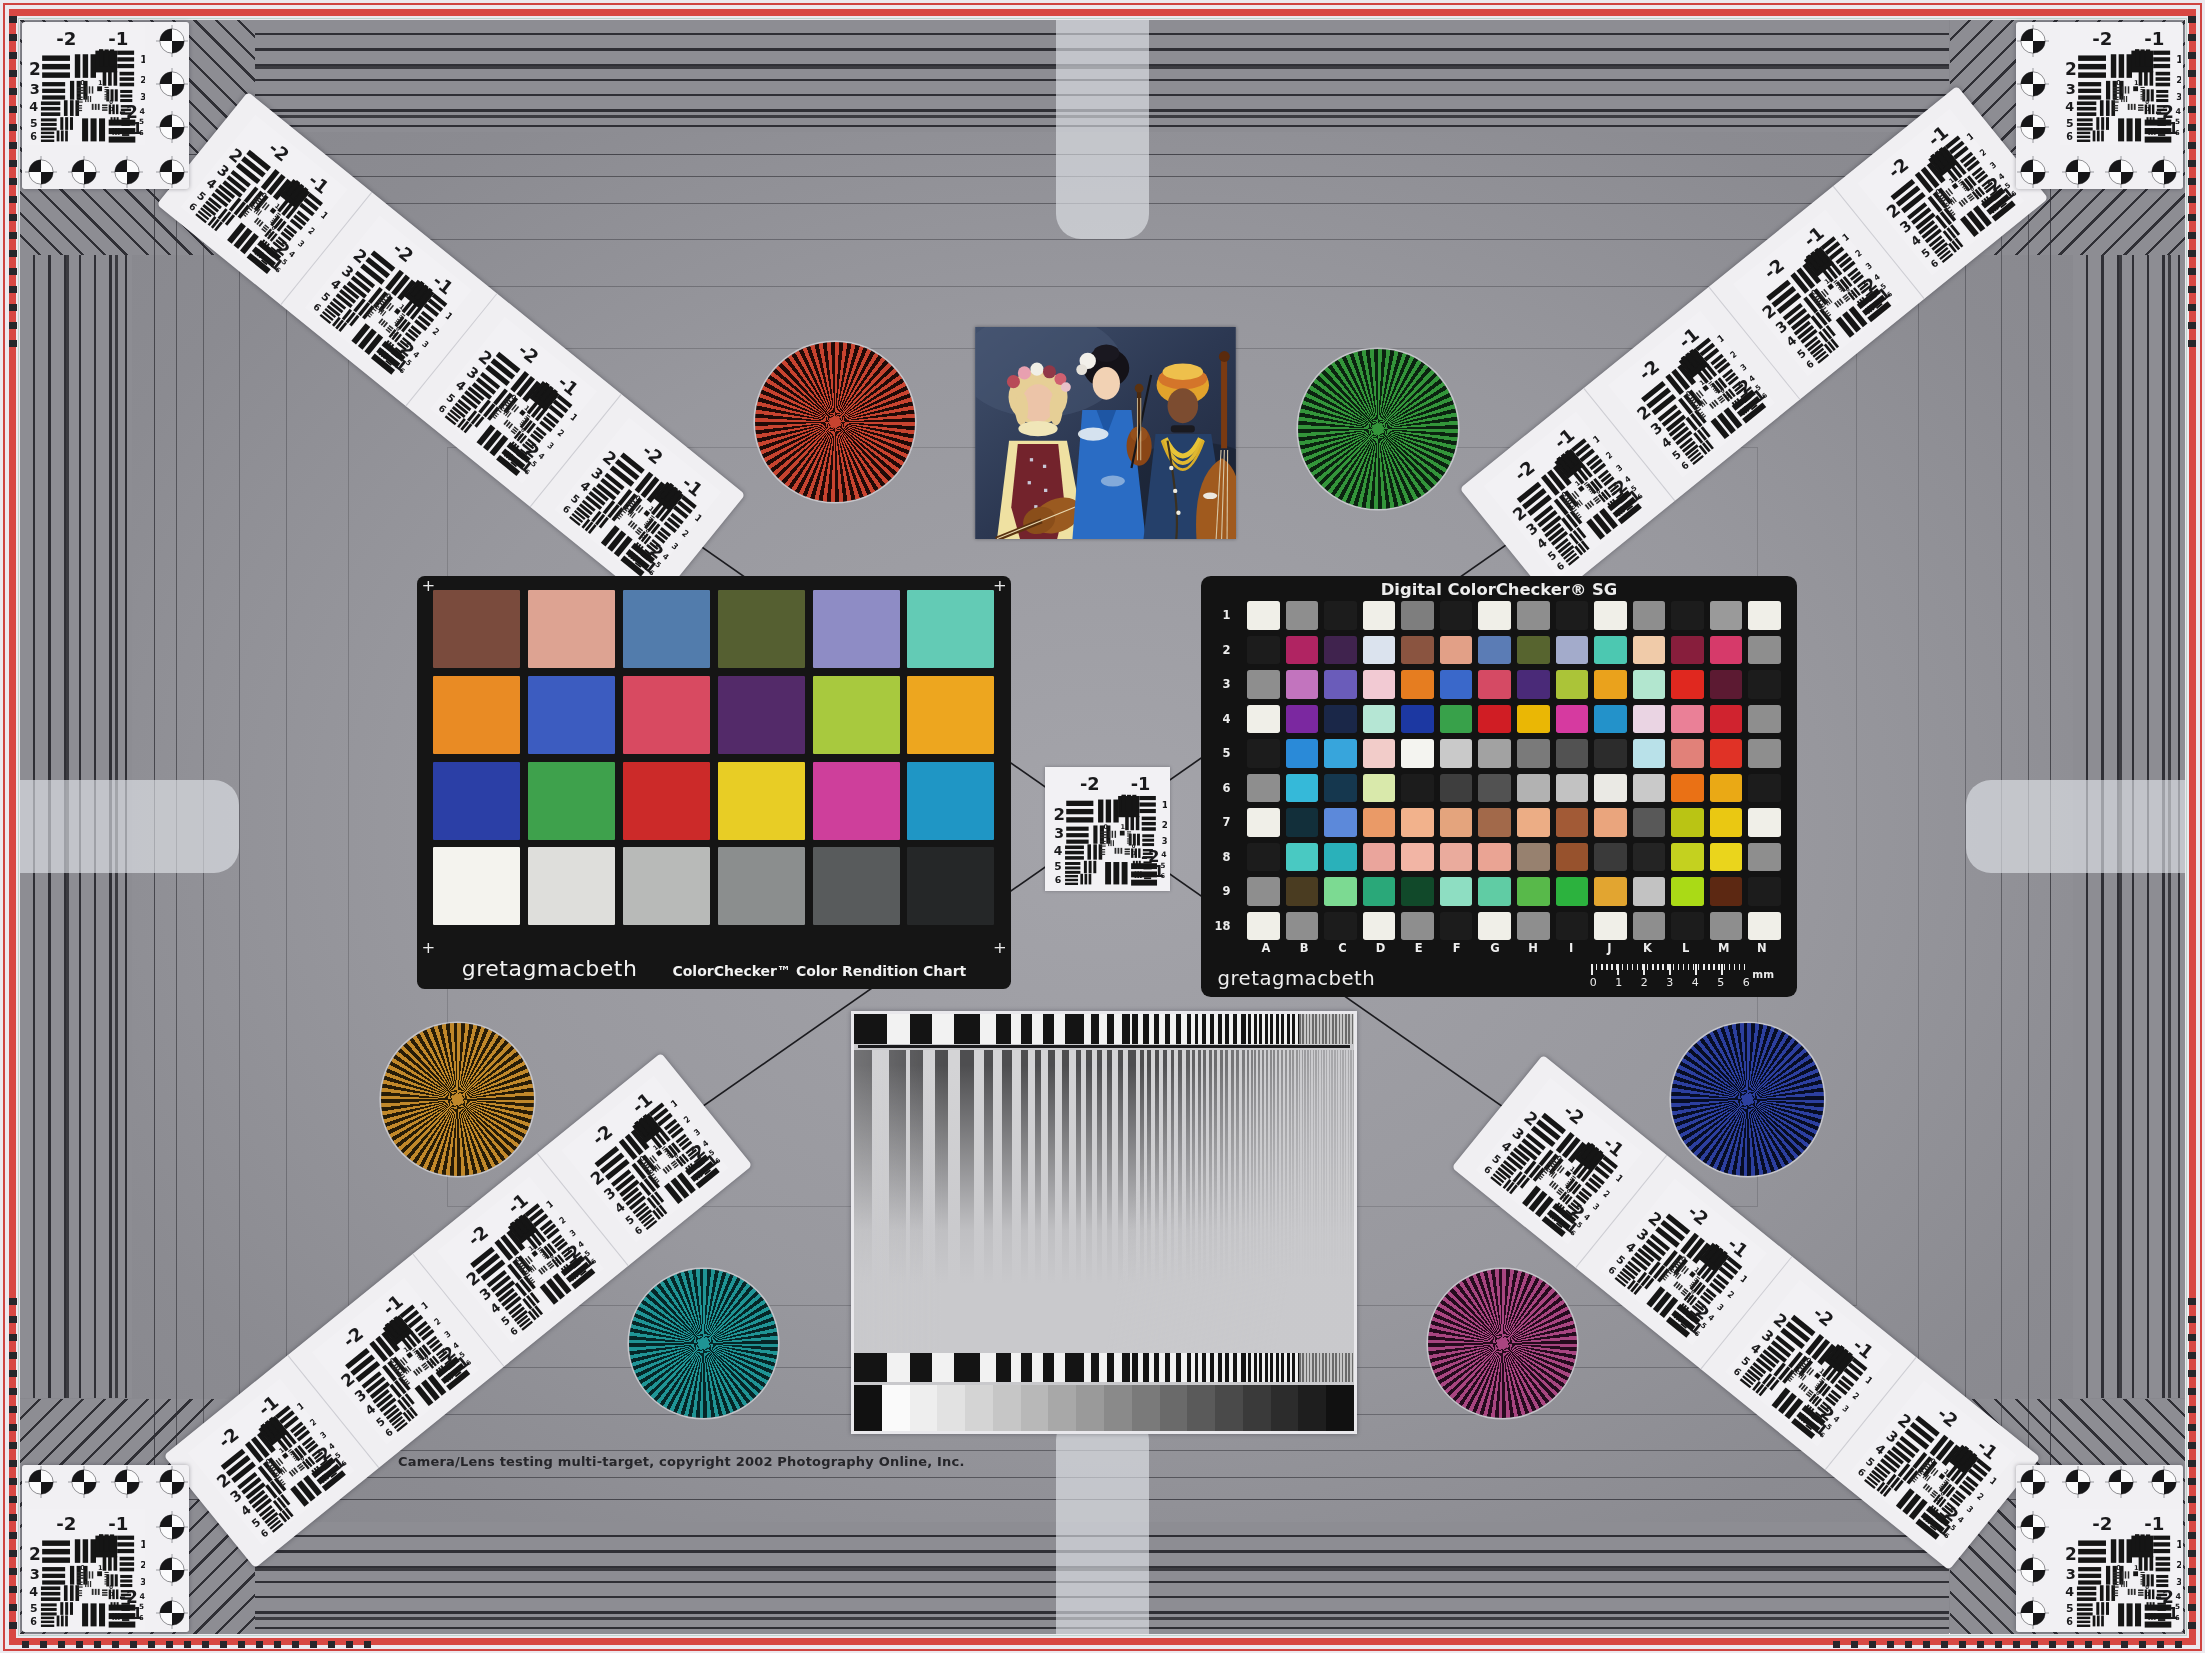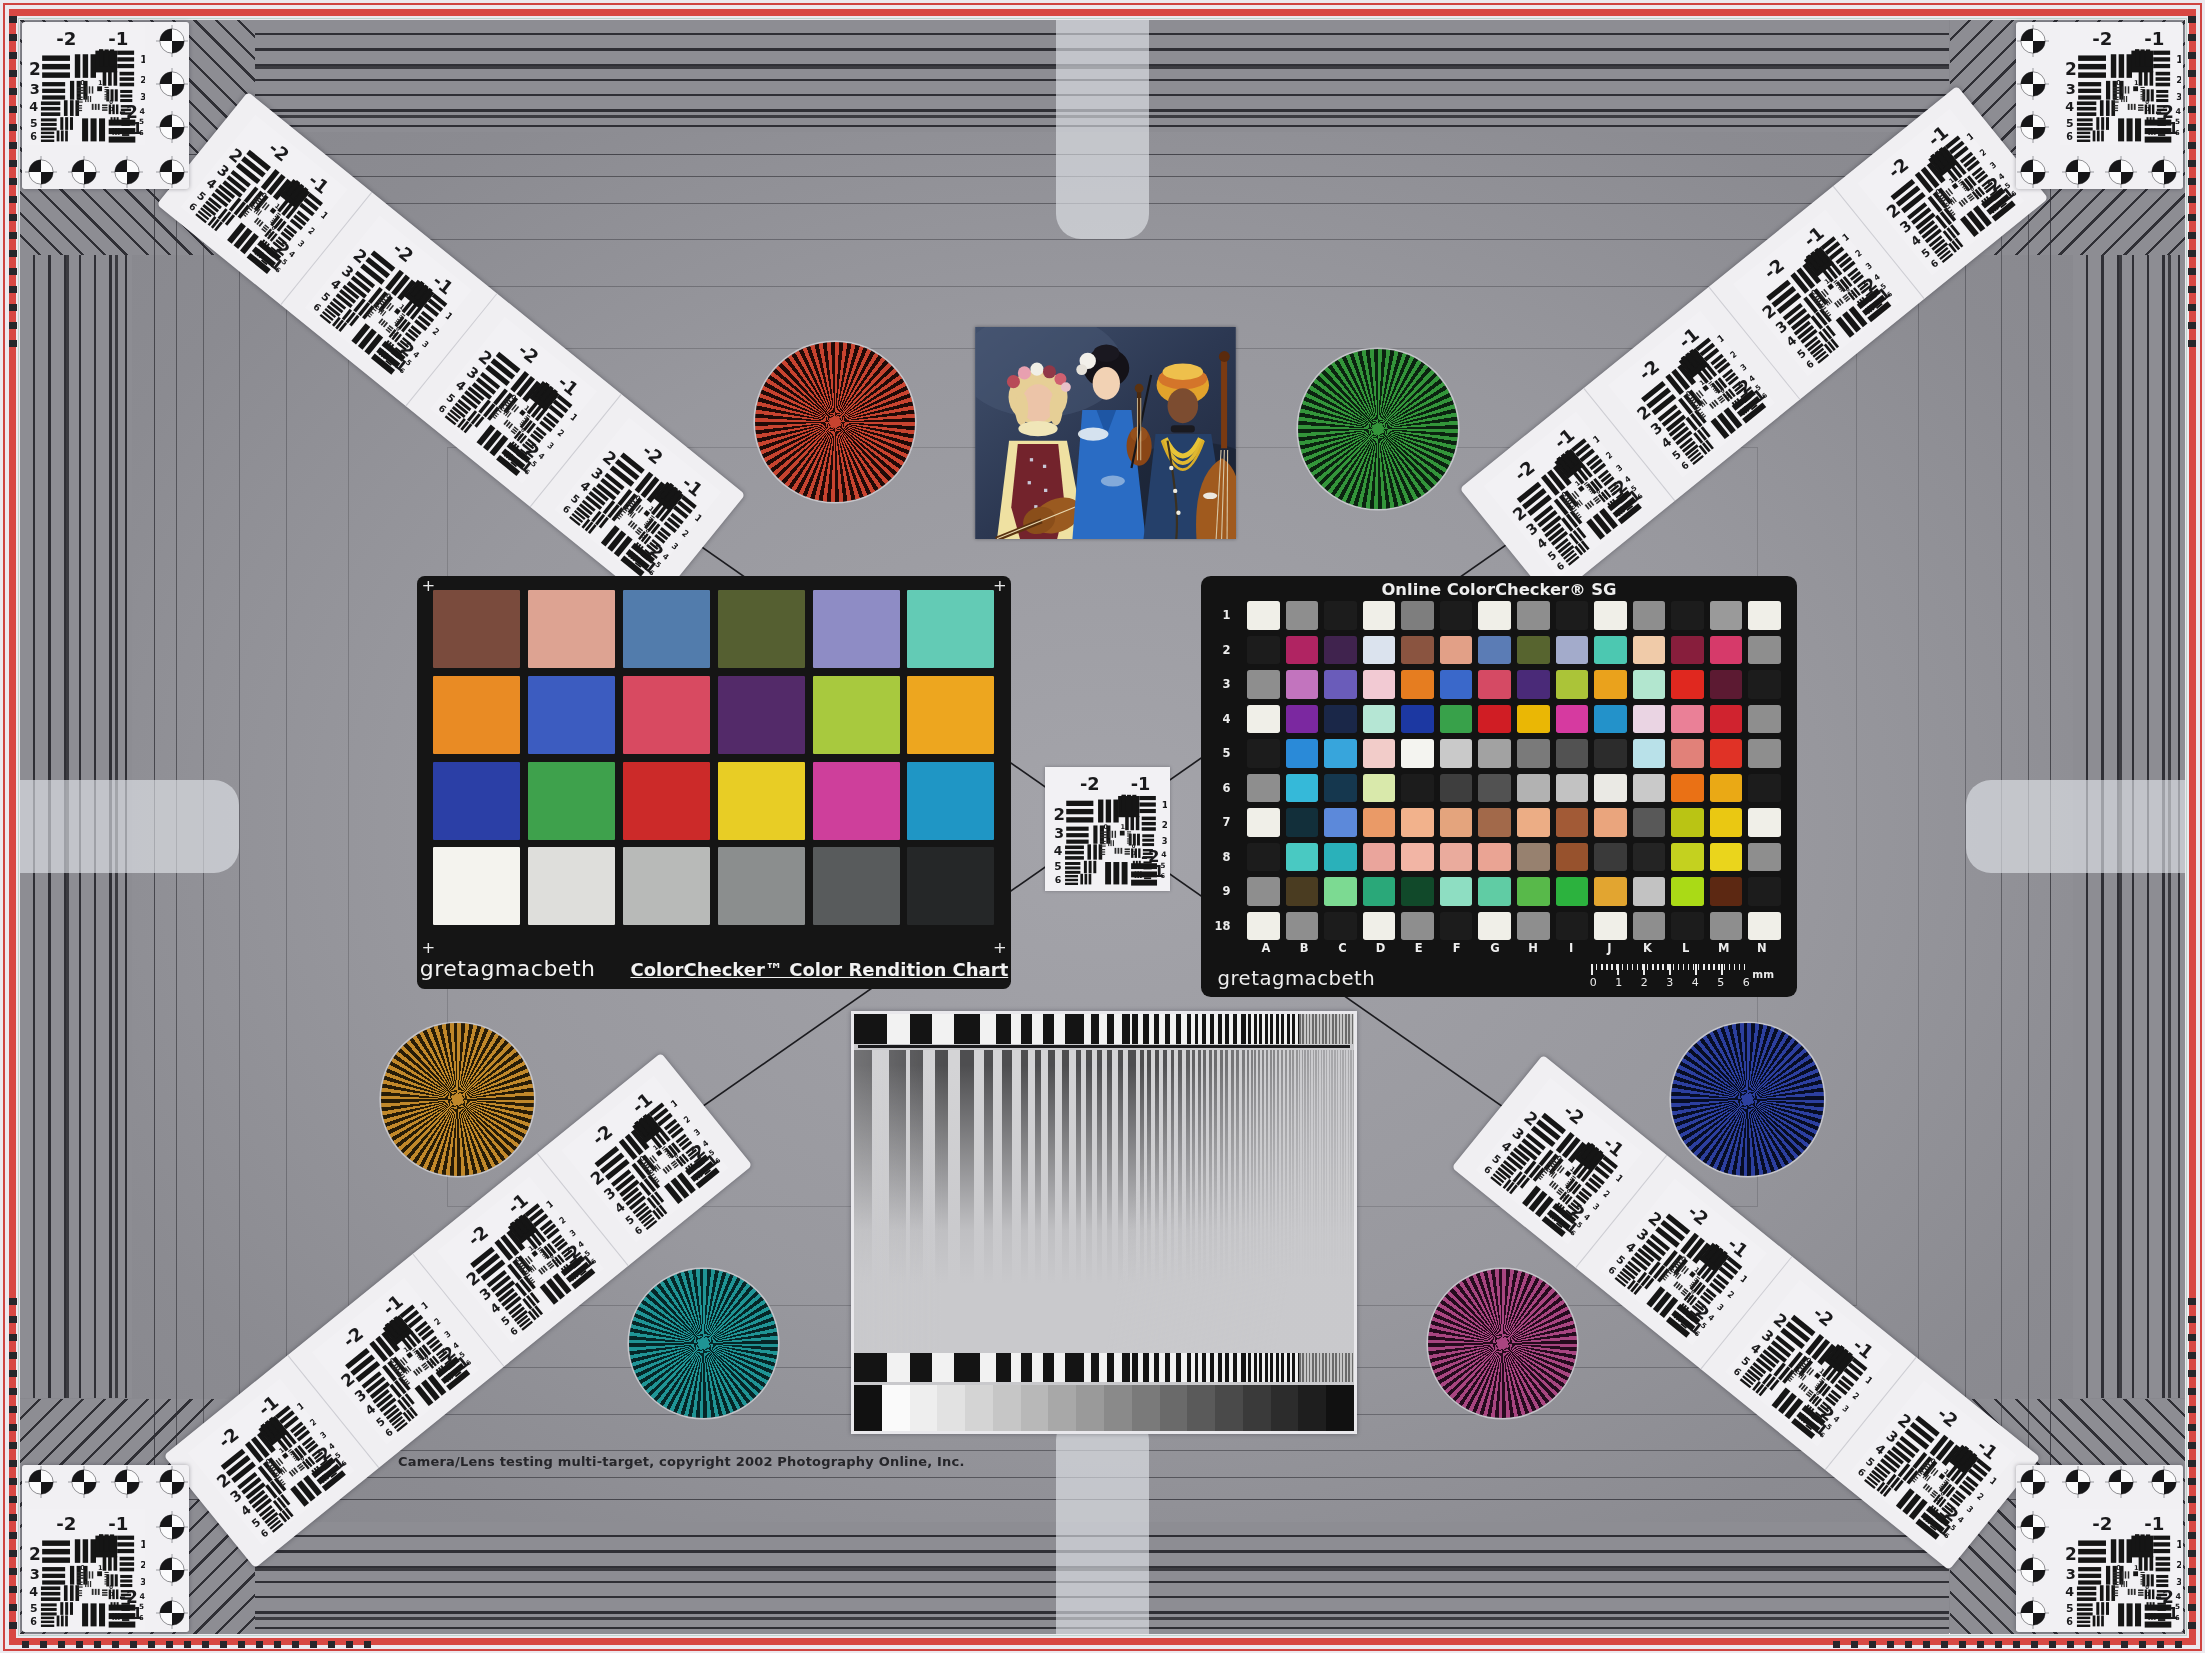--- a/index.html
+++ b/index.html
@@ -68,21 +68,21 @@
   #photo{left:975px;top:327px;width:261px;height:212px;box-shadow:0 0 3.3px rgba(10,10,16,.4);}
 
   
   #cc-classic{left:417px;top:576px;width:594px;height:413px;background:#151515;border-radius:7.7px;}
   #cc-grid{position:absolute;left:16.4px;top:14.2px;width:561px;height:335px;display:grid;
            grid-template-columns:repeat(6,1fr);grid-auto-rows:1fr;gap:7.7px;}
   #cc-grid .cell{border-radius:1.1px;}
   #cc-label{position:absolute;left:0;right:0;bottom:7.7px;display:flex;justify-content:center;
             align-items:baseline;gap:35px;color:#f2f2f2;}
   #cc-brand{font-size:22px;font-weight:500;letter-spacing:0.5px;}
-  #cc-name{font-size:18px;font-weight:700;text-decoration:underline;}
+  #cc-name{font-size:14px;font-weight:700;}
   .cc-plus{position:absolute;color:#e8e8e8;font-size:16.4px;font-weight:400;line-height:16.4px;}
 
   
   #cc-sg{left:1201px;top:576px;width:596px;height:421px;background:#131313;border-radius:9.8px;color:#ededed;}
   #sg-title{position:absolute;top:4.4px;left:0;right:0;text-align:center;font-size:16.4px;font-weight:700;}
   #sg-grid{position:absolute;left:46px;top:25px;width:534px;height:339px;display:grid;
            grid-template-columns:repeat(14,1fr);grid-auto-rows:1fr;gap:6px;}
   #sg-grid .cell{border-radius:2.7px;}
   #sg-rows{position:absolute;left:8.8px;top:25px;width:25px;height:339px;display:grid;
            grid-template-rows:repeat(10,1fr);gap:6px;font-size:11.5px;font-weight:700;}
@@ -636,21 +636,21 @@
         <div class="cell" style="background: rgb(88, 91, 92);"></div>
         <div class="cell" style="background: rgb(37, 39, 40);"></div>
       </div>
     <div id="cc-label">
       <span id="cc-brand">gretagmacbeth</span>
       <span id="cc-name">ColorChecker™ Color Rendition Chart</span>
     </div>
   </div>
 
   <div class="abs" id="cc-sg">
-    <div id="sg-title">Online ColorChecker® SG</div>
+    <div id="sg-title">Digital ColorChecker® SG</div>
     <div id="sg-rows">
         <span>1</span>
         <span>2</span>
         <span>3</span>
         <span>4</span>
         <span>5</span>
         <span>6</span>
         <span>7</span>
         <span>8</span>
         <span>9</span>

